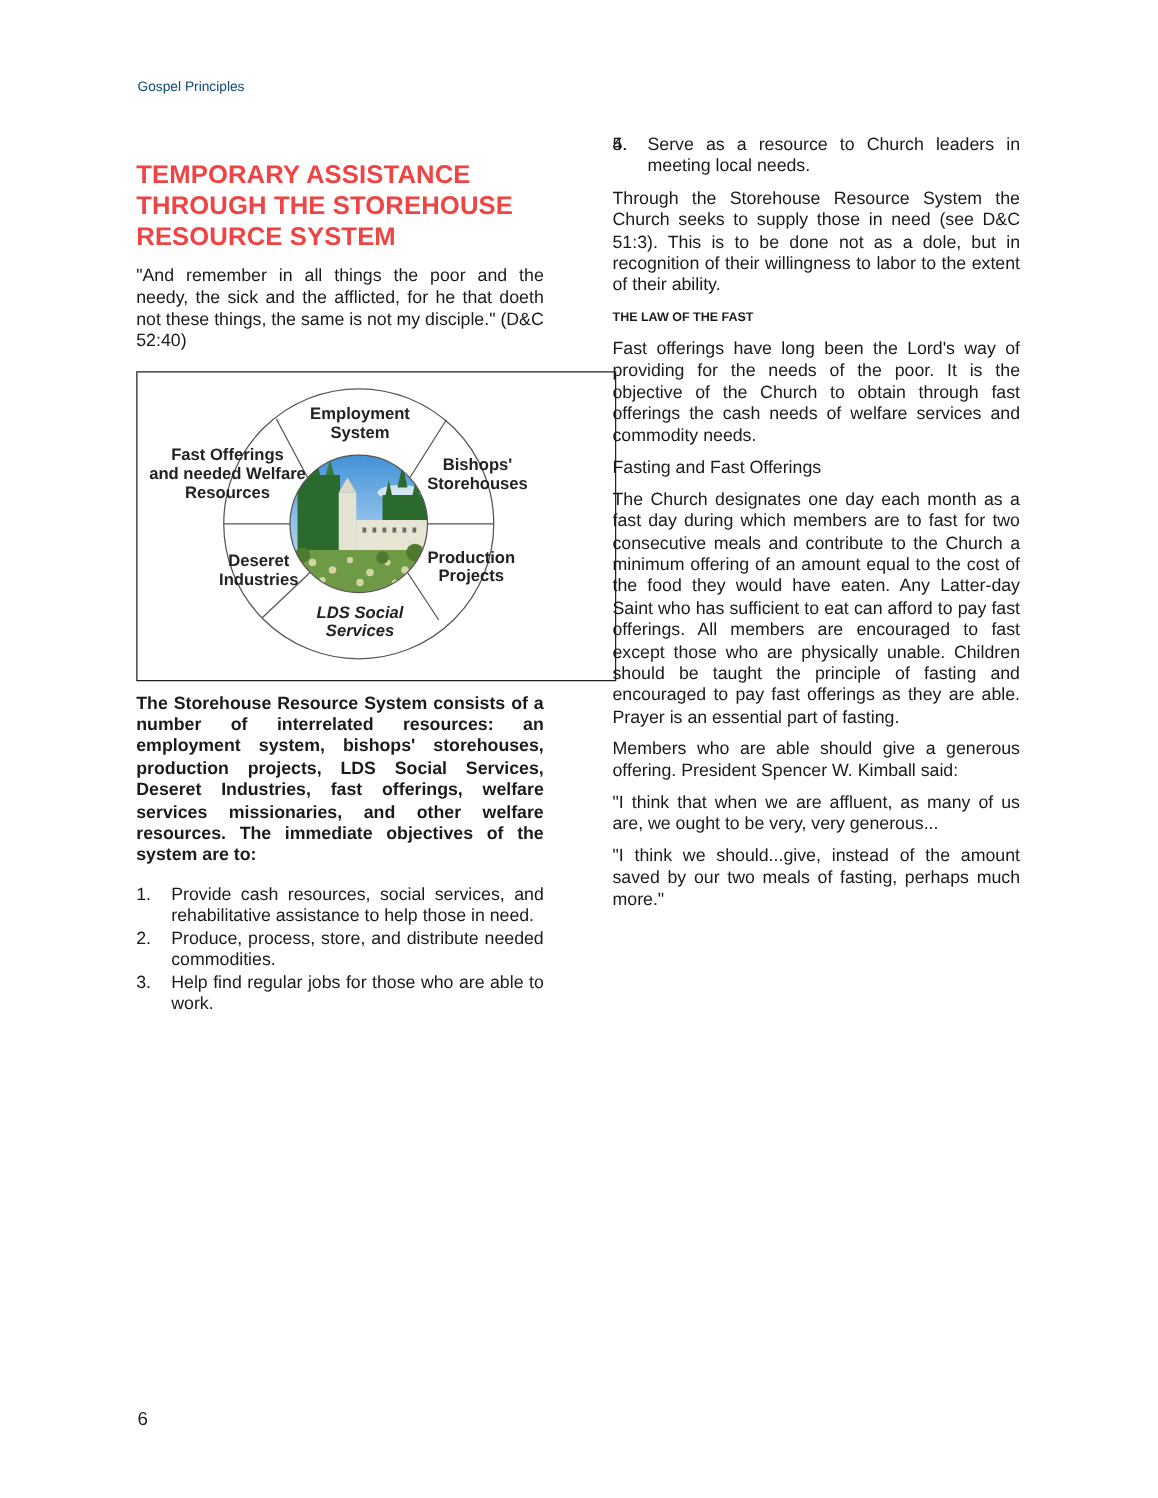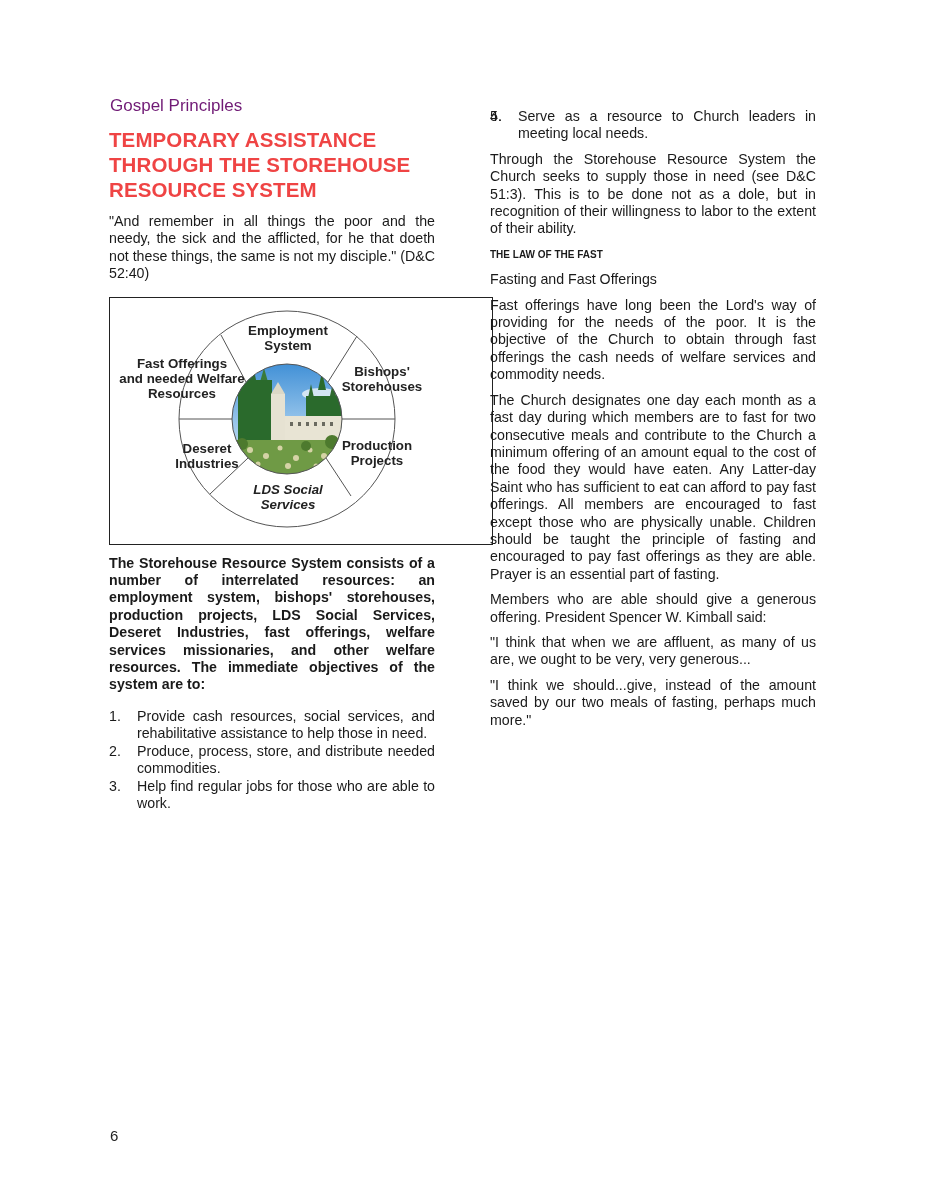--- a/index.html
+++ b/index.html
@@ -2,21 +2,21 @@
 <html><head>
   <meta charset="utf-8">
   <style>
     html, body { margin: 0; padding: 0; background: #ffffff; }
     body {
       width: 926px; height: 1198px; position: relative; overflow: hidden;
       font-family: "Liberation Sans", sans-serif; color: #111;
     }
     .running-head {
       position: absolute; left: 110px; top: 64px;
-      font-size: 17px; color: #701a75; margin-top: 32px;
+      font-size: 11px; color: #0c4a6e;
     }
     .col {
       position: absolute; top: 108px; width: 326px;
       font-size: 14.2px; line-height: 17.4px; color: #1a1a1a;
     }
     .col-left { left: 109px; }
     .col-right { left: 490px; }
     .title {
       font-size: 20.5px; font-weight: bold; line-height: 25px;
       margin: 19px 0 11px 0; color: #ef4444; letter-spacing: 0.1px;
@@ -168,21 +168,21 @@
     <li>
       <span class="num">4.</span>
     </li>
     <li>
       <span class="num">5.</span>
       <span>Serve as a resource to Church leaders in meeting local needs.</span>
     </li>
   </ol>
   <p>Through the Storehouse Resource System the Church seeks to supply those in need (see D&amp;C 51:3).  This is to be done not as a dole, but in recognition of their willingness to labor to the extent of  their ability.</p>
   <div class="h2">THE LAW OF THE FAST</div>
+  <p>Fast offerings have long been the Lord's way of providing for the needs of the poor.  It is the objective of the Church to obtain through fast offerings the cash needs of welfare services and commodity needs.</p>
   <p>Fasting and Fast Offerings</p>
-  <p>Fast offerings have long been the Lord's way of providing for the needs of the poor.  It is the objective of the Church to obtain through fast offerings the cash needs of welfare services and commodity needs.</p>
   <p>The Church designates one day each month as a fast day during which members are to fast for two consecutive meals and contribute to the Church a minimum offering of an amount equal to the cost of the food they would have eaten. Any Latter-day Saint who has sufficient to eat can afford to pay fast offerings.  All members are encouraged to fast except those who are physically unable.  Children should be taught the principle of fasting and encouraged to pay fast offerings as they are able.  Prayer is an essential part of fasting.</p>
   <p>Members who are able should give a generous offering.  President Spencer W. Kimball said:</p>
   <p>"I think that when we are affluent, as many of us are, we ought to be very, very generous...</p>
   <p>"I think we should...give, instead of the amount saved by our two meals of fasting, perhaps much more."</p>
 </div>
 
 <div class="page-num">6</div>
 
 </body></html>

